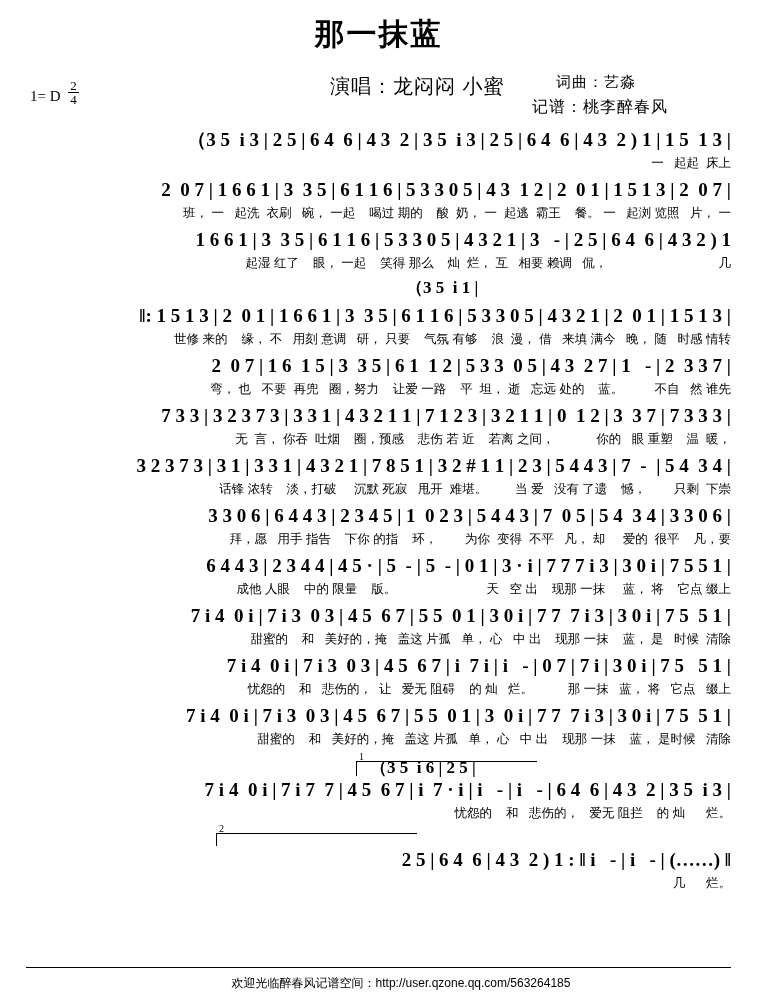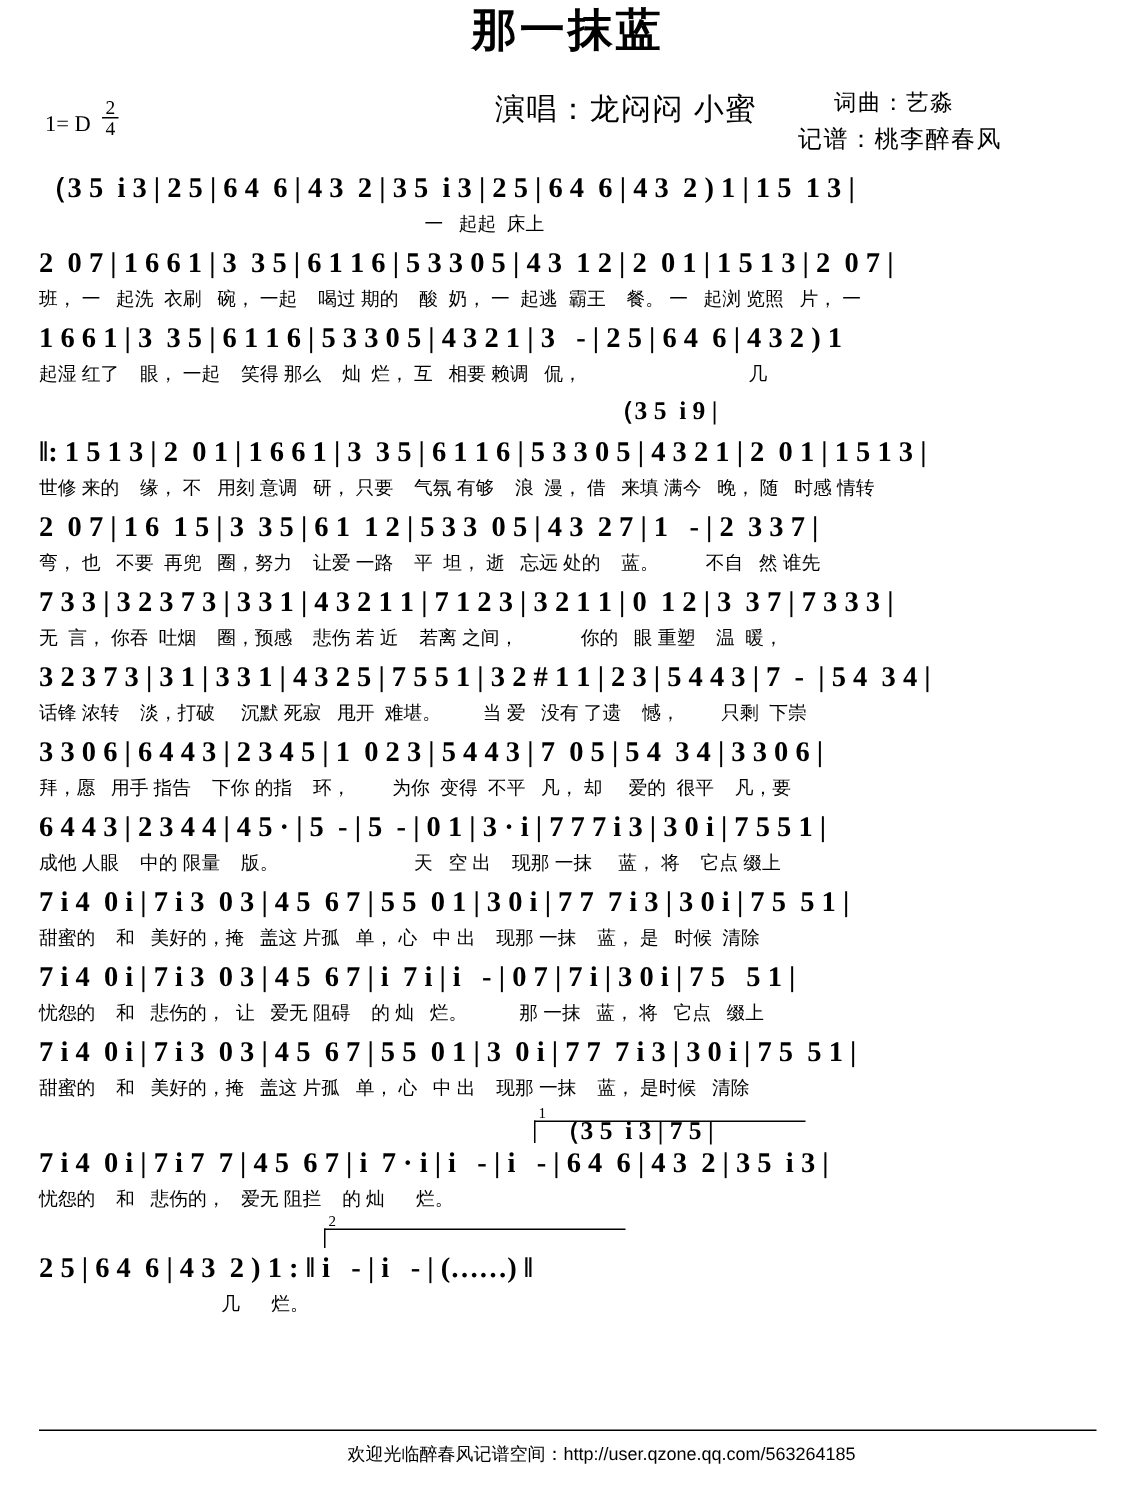--- a/index.html
+++ b/index.html
@@ -6,21 +6,21 @@
   body{
     width:757px;height:992px;background:#ffffff;
     font-family:"Liberation Serif", serif;
     color:#000;position:relative;overflow:hidden;
   }
   .sheet{position:relative;width:757px;height:992px;}
 
   
   .title{
     text-align:center;font-size:30px;font-weight:bold;
-    letter-spacing:2px;
+    letter-spacing:2px;margin-top:14px;
     font-family:"Liberation Sans", sans-serif;
   }
   .hdr{position:relative;height:66px;margin-top:2px;}
   .key{
     position:absolute;left:30px;top:22px;font-size:15px;
     font-family:"Liberation Serif", serif;
   }
   .key .frac{
     display:inline-block;vertical-align:-3px;margin-left:4px;
     text-align:center;line-height:1.0;font-size:13px;
@@ -35,21 +35,21 @@
     position:absolute;left:556px;top:16px;font-size:15px;
     font-family:"Liberation Sans", sans-serif;letter-spacing:1px;
   }
   .notator{
     position:absolute;left:532px;top:40px;font-size:16px;
     font-family:"Liberation Sans", sans-serif;letter-spacing:1px;
   }
 
   
   .body{padding:0 26px;margin-top:4px;}
-  .sysrow{position:relative;margin-bottom:4px;}
+  .sysrow{position:relative;margin-bottom:4px;text-align:right;}
   .notes{
     font-size:19px;font-weight:bold;letter-spacing:0px;
     font-family:"Liberation Serif", serif;white-space:pre;
     line-height:26px;height:26px;
   }
   .lyr{
     font-size:12.5px;letter-spacing:0px;
     font-family:"Liberation Sans", sans-serif;white-space:pre;
     line-height:20px;height:20px;
   }
@@ -99,40 +99,40 @@
       <div class="notes">2  0 7 | 1 6 6 1 | 3  3 5 | 6 1 1 6 | 5 3 3 0 5 | 4 3  1 2 | 2  0 1 | 1 5 1 3 | 2  0 7 |</div>
       <div class="lyr">班， 一   起洗  衣刷   碗， 一起    喝过 期的    酸  奶， 一  起逃  霸王    餐。 一   起浏 览照   片， 一</div>
     </div>
 
     <div class="sysrow">
       <div class="notes">1 6 6 1 | 3  3 5 | 6 1 1 6 | 5 3 3 0 5 | 4 3 2 1 | 3   - | 2 5 | 6 4  6 | 4 3 2 ) 1</div>
       <div class="lyr">起湿 红了    眼， 一起    笑得 那么    灿  烂， 互   相要 赖调   侃，                                几</div>
     </div>
 
     <div class="sysrow small-center">
-      <div class="interlude" style="margin-left:380px;">（3 5  i 9 |</div>
+      <div class="interlude" style="margin-left:380px;">（3 5  i 1 |</div>
     </div>
 
     <div class="sysrow">
       <div class="notes">‖: 1 5 1 3 | 2  0 1 | 1 6 6 1 | 3  3 5 | 6 1 1 6 | 5 3 3 0 5 | 4 3 2 1 | 2  0 1 | 1 5 1 3 |</div>
       <div class="lyr">世修 来的    缘， 不   用刻 意调   研， 只要    气氛 有够    浪  漫， 借   来填 满今   晚， 随   时感 情转</div>
     </div>
 
     <div class="sysrow">
       <div class="notes">2  0 7 | 1 6  1 5 | 3  3 5 | 6 1  1 2 | 5 3 3  0 5 | 4 3  2 7 | 1   - | 2  3 3 7 |</div>
       <div class="lyr">弯， 也   不要  再兜   圈，努力    让爱 一路    平  坦， 逝   忘远 处的    蓝。         不自   然 谁先</div>
     </div>
 
     <div class="sysrow">
       <div class="notes">7 3 3 | 3 2 3 7 3 | 3 3 1 | 4 3 2 1 1 | 7 1 2 3 | 3 2 1 1 | 0  1 2 | 3  3 7 | 7 3 3 3 |</div>
       <div class="lyr">无  言， 你吞  吐烟    圈，预感    悲伤 若 近    若离 之间，            你的   眼 重塑    温  暖，</div>
     </div>
 
     <div class="sysrow">
-      <div class="notes">3 2 3 7 3 | 3 1 | 3 3 1 | 4 3 2 5 | 7 5 5 1 | 3 2 # 1 1 | 2 3 | 5 4 4 3 | 7  -  | 5 4  3 4 |</div>
+      <div class="notes">3 2 3 7 3 | 3 1 | 3 3 1 | 4 3 2 1 | 7 8 5 1 | 3 2 # 1 1 | 2 3 | 5 4 4 3 | 7  -  | 5 4  3 4 |</div>
       <div class="lyr">话锋 浓转    淡，打破     沉默 死寂   甩开  难堪。        当 爱   没有 了遗    憾，        只剩  下崇</div>
     </div>
 
     <div class="sysrow">
       <div class="notes">3 3 0 6 | 6 4 4 3 | 2 3 4 5 | 1  0 2 3 | 5 4 4 3 | 7  0 5 | 5 4  3 4 | 3 3 0 6 |</div>
       <div class="lyr">拜，愿   用手 指告    下你 的指    环，        为你  变得  不平   凡， 却     爱的  很平    凡，要</div>
     </div>
 
     <div class="sysrow">
       <div class="notes">6 4 4 3 | 2 3 4 4 | 4 5 · | 5  - | 5  - | 0 1 | 3 · i | 7 7 7 i 3 | 3 0 i | 7 5 5 1 |</div>
@@ -151,21 +151,21 @@
 
     <div class="sysrow">
       <div class="notes">7 i 4  0 i | 7 i 3  0 3 | 4 5  6 7 | 5 5  0 1 | 3  0 i | 7 7  7 i 3 | 3 0 i | 7 5  5 1 |</div>
       <div class="lyr">甜蜜的    和   美好的，掩   盖这 片孤   单， 心   中 出    现那 一抹    蓝， 是时候   清除</div>
     </div>
 
     <div class="sysrow" style="margin-top:6px;">
       <div style="position:relative;height:22px;margin-left:330px;">
         <div style="position:absolute;left:0;top:6px;border-top:1.3px solid #000;border-left:1.3px solid #000;width:180px;height:14px;"></div>
         <div style="position:absolute;left:3px;top:-4px;font-size:10px;">1</div>
-        <div class="interlude" style="position:absolute;left:14px;top:2px;">（3 5  i 3 | 7 5 |</div>
+        <div class="interlude" style="position:absolute;left:14px;top:2px;">（3 5  i 6 | 2 5 |</div>
       </div>
       <div class="notes">7 i 4  0 i | 7 i 7  7 | 4 5  6 7 | i  7 · i | i   - | i   - | 6 4  6 | 4 3  2 | 3 5  i 3 |</div>
       <div class="lyr">忧怨的    和   悲伤的，   爱无 阻拦    的 灿      烂。</div>
     </div>
 
     <div class="sysrow" style="margin-top:6px;">
       <div style="position:relative;height:18px;margin-left:190px;">
         <div style="position:absolute;left:0;top:4px;border-top:1.3px solid #000;border-left:1.3px solid #000;width:200px;height:12px;"></div>
         <div style="position:absolute;left:3px;top:-6px;font-size:10px;">2</div>
       </div>

